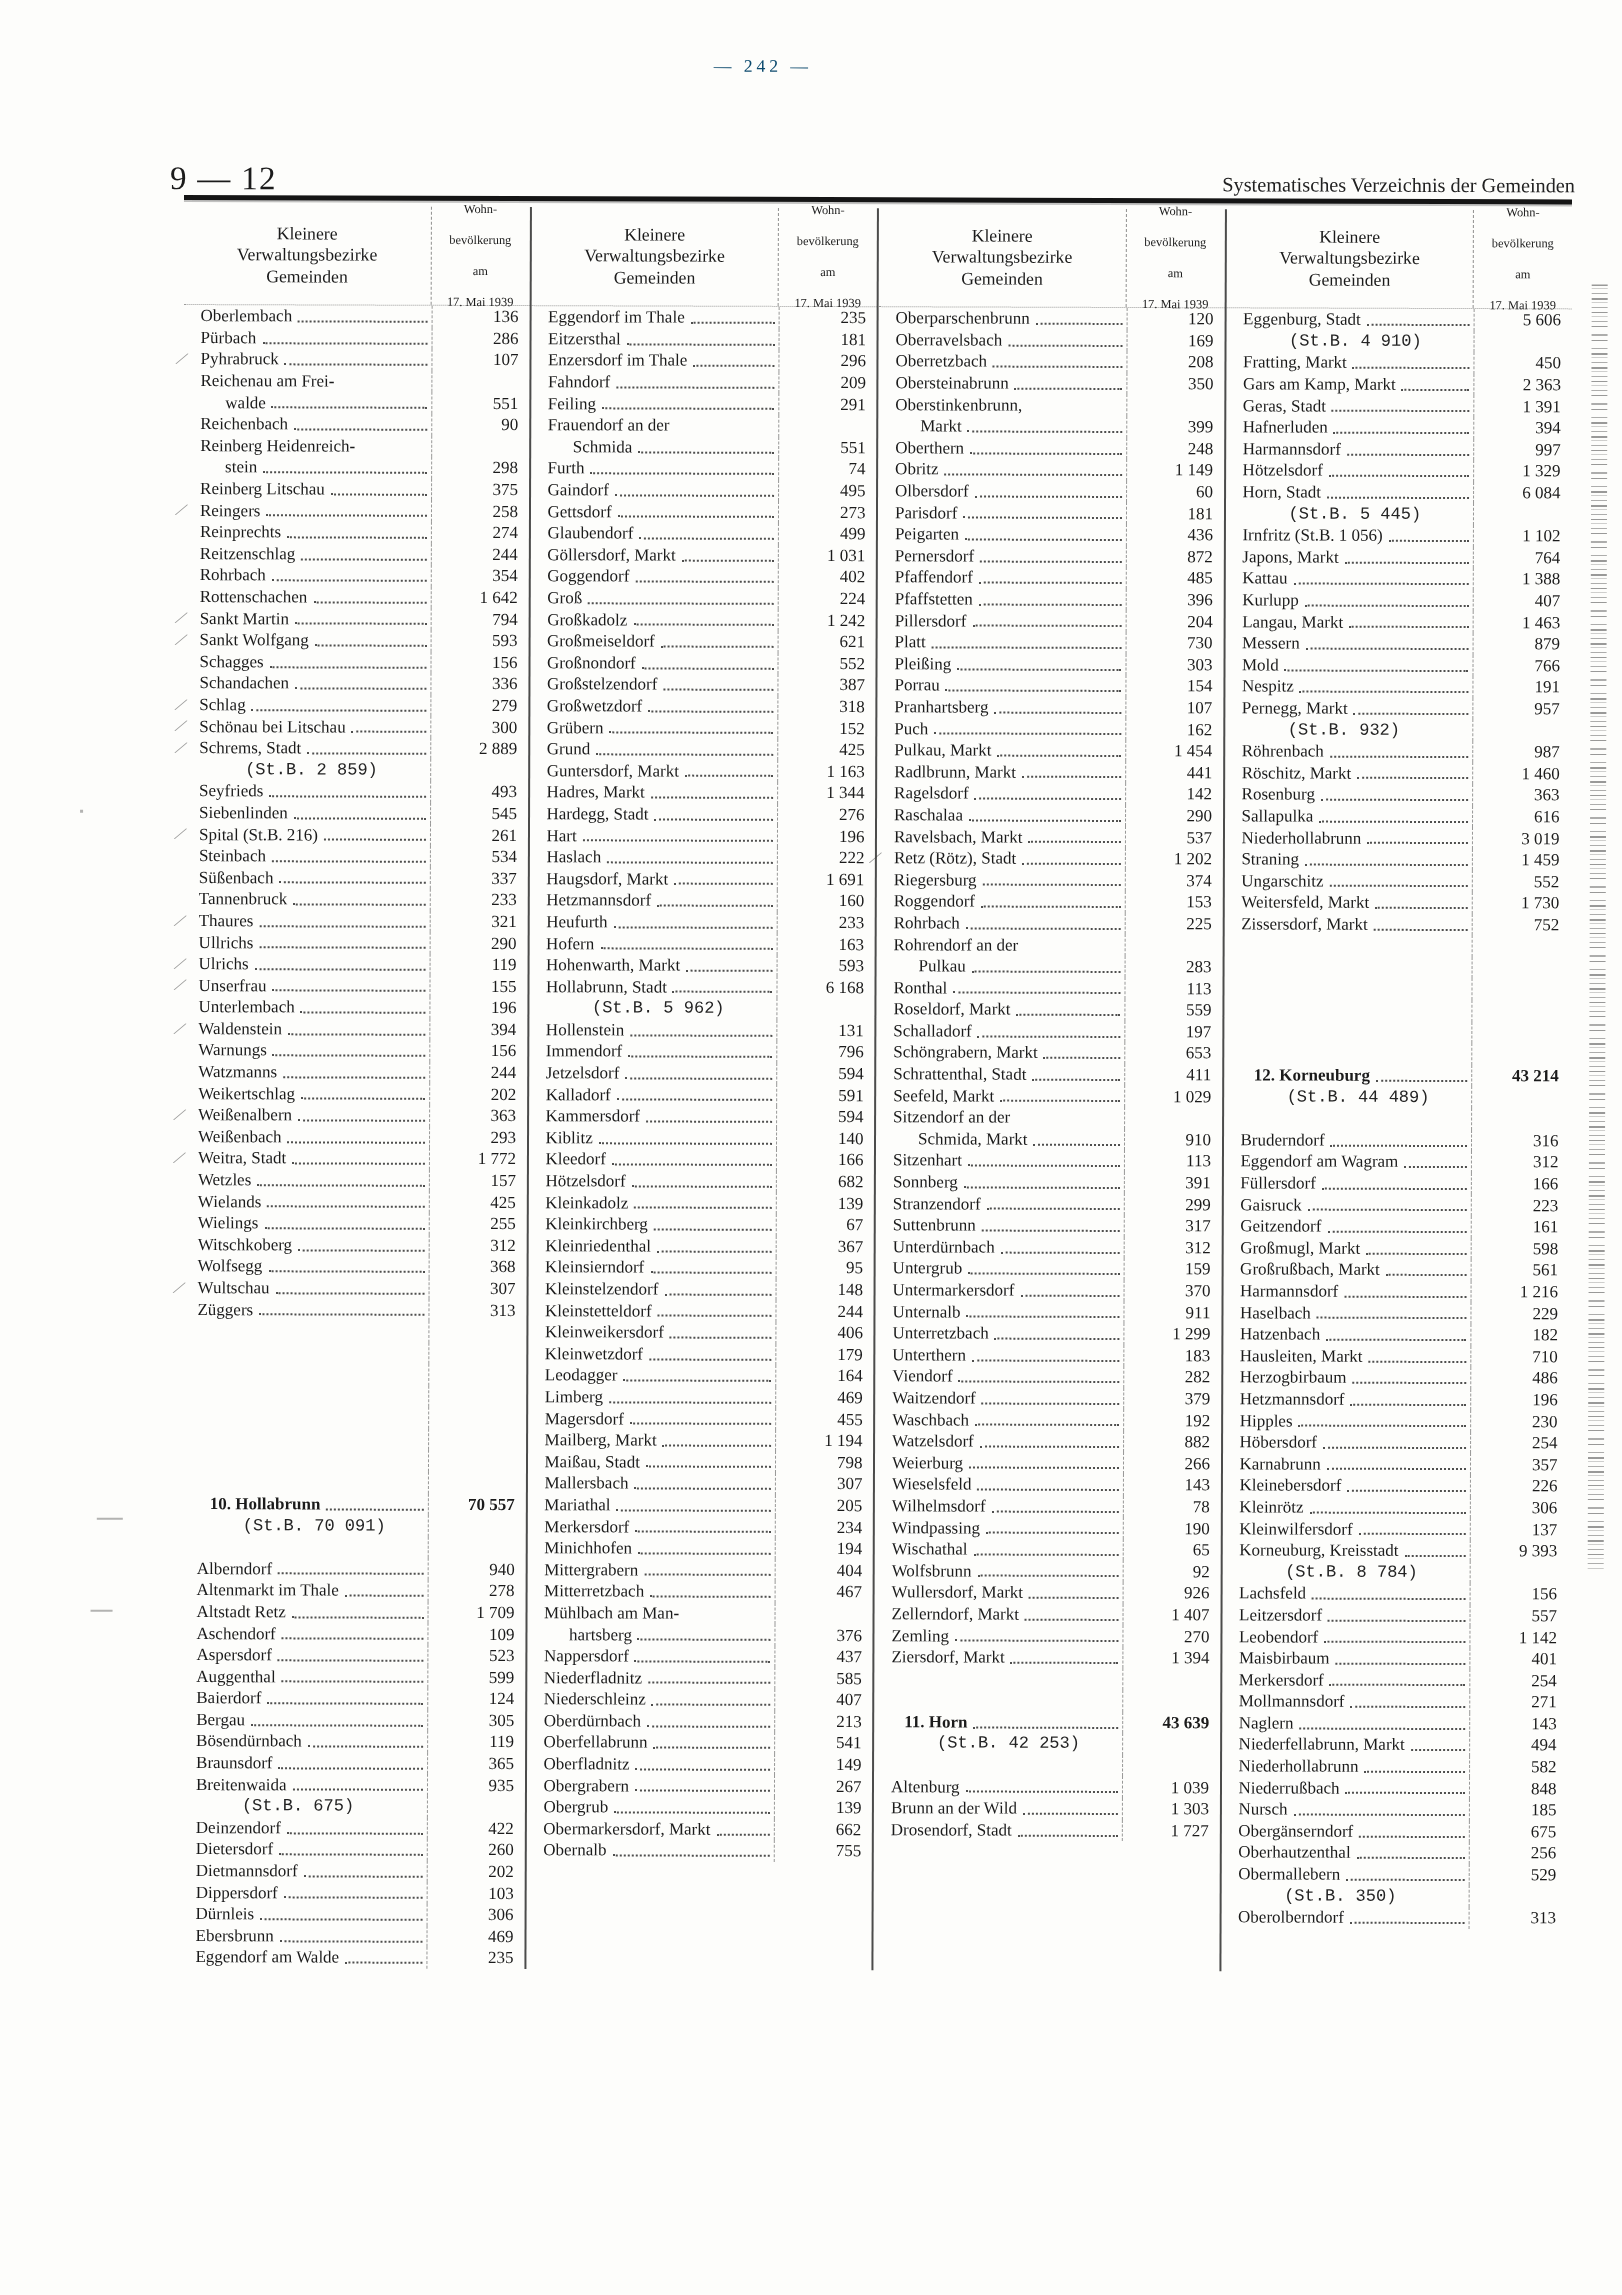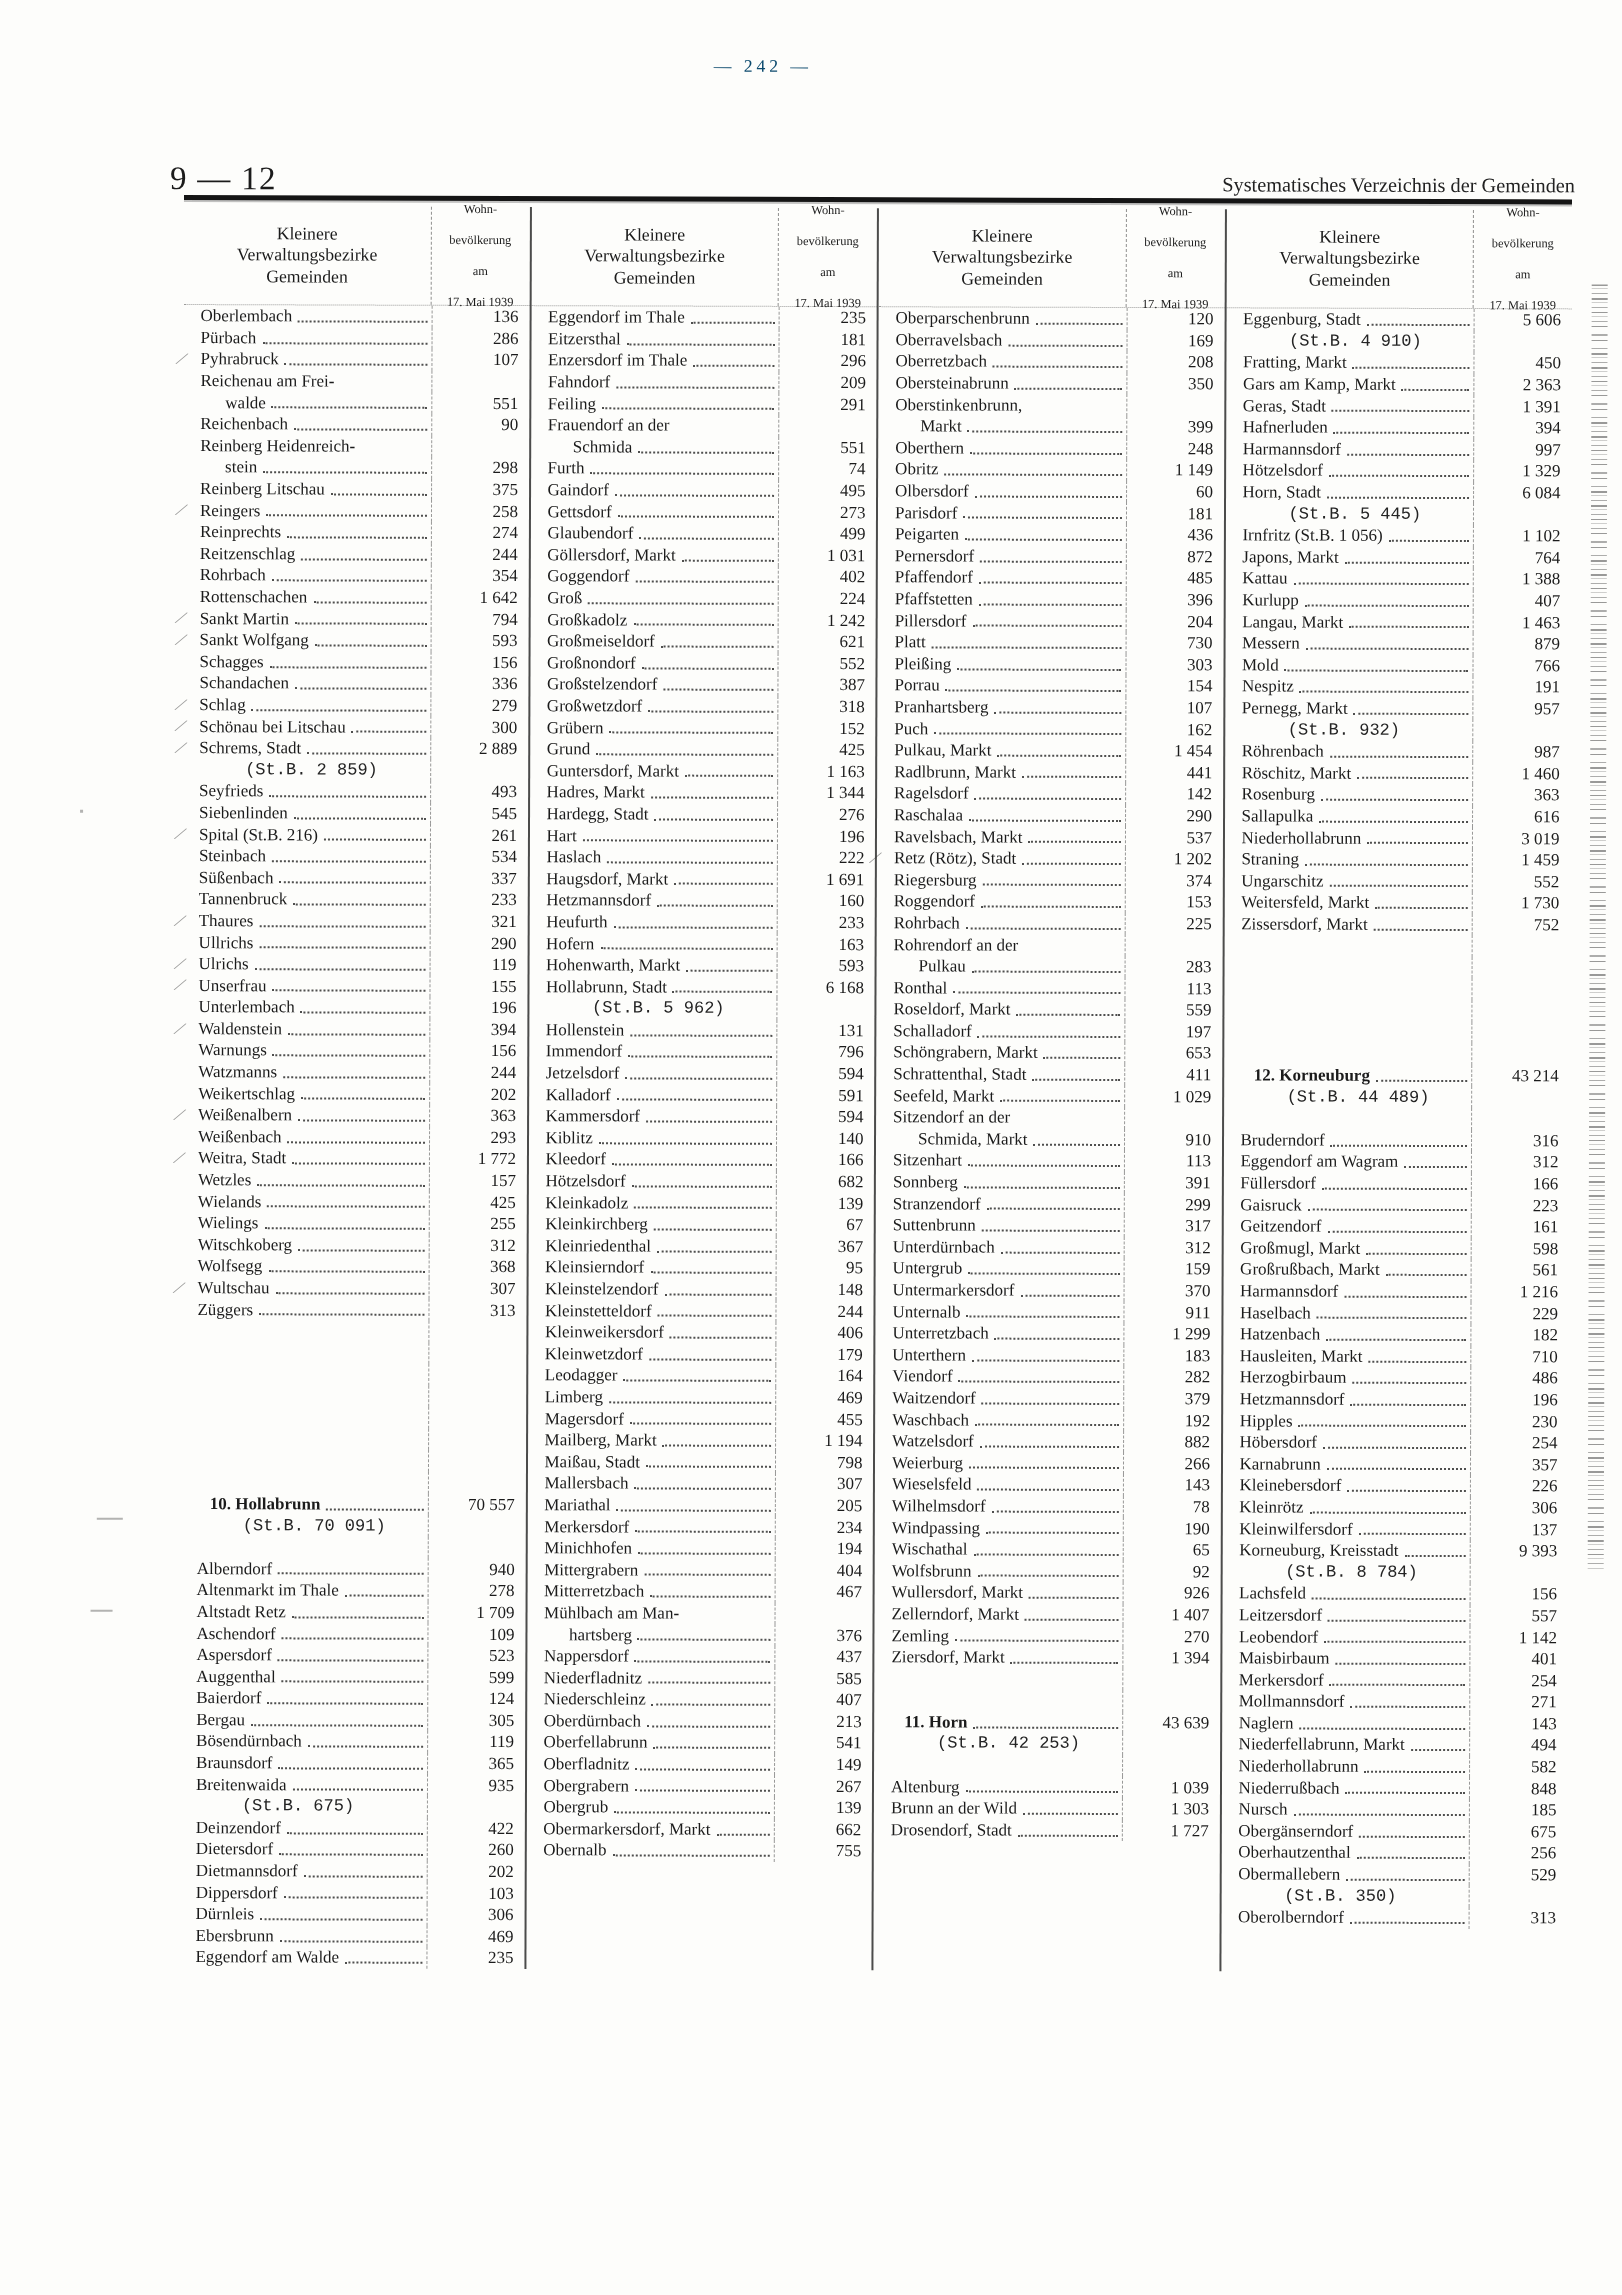--- a/index.html
+++ b/index.html
@@ -29,21 +29,21 @@
        font-size:17px;line-height:20.3px;white-space:nowrap;}
   .row .t{flex:0 0 auto;}
   .row .lead{flex:1 1 6.6px;margin:0 3.9px 4.6px 5.9px;border-bottom:2px dotted rgba(35,35,35,.8);min-width:5.2px;}
   .row .fill{flex:1 1 6.6px;}
   .row .v{width:98px;flex:none;align-self:stretch;border-left:1.3px dashed rgba(70,70,70,.55);
           display:flex;align-items:flex-end;justify-content:flex-end;
           padding-right:10.5px;box-sizing:border-box;}
   .row.cont{padding-left:42px;}
   .row.note{padding-left:63px;color:#242424;font-family:Liberation Mono, monospace;}
   .row.sec{font-weight:bold;padding-left:30px;}
-  .row.sec .v{font-weight:normal;}
+  .row.sec .v{font-weight:bold;}
   .pmark{position:absolute;left:-2.6px;top:0px;color:#3a3a3a;opacity:.5;font-size:19.7px;
          transform:rotate(14deg);}
   .noise{position:absolute;right:17px;top:282px;width:15.7px;height:1284px;opacity:.55;
          background:repeating-linear-gradient(to bottom,
             rgba(10,10,10,.75) 0 1.3px, transparent 1.3px 3.9px,
             rgba(10,10,10,.35) 3.9px 4.6px, transparent 4.6px 8.5px,
             rgba(10,10,10,.6) 8.5px 9.8px, transparent 9.8px 13.8px);}
   .speck{position:absolute;background:rgba(40,40,40,.35);}
 </style>
 </head>

